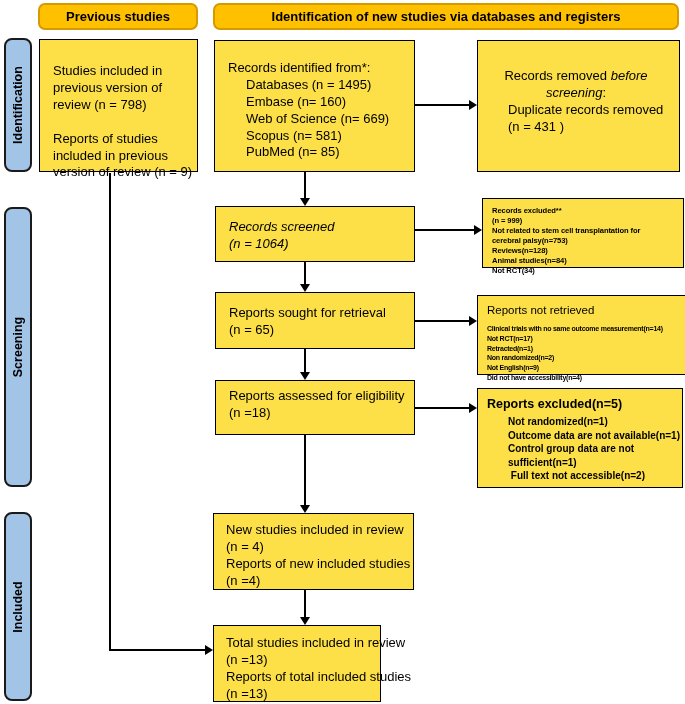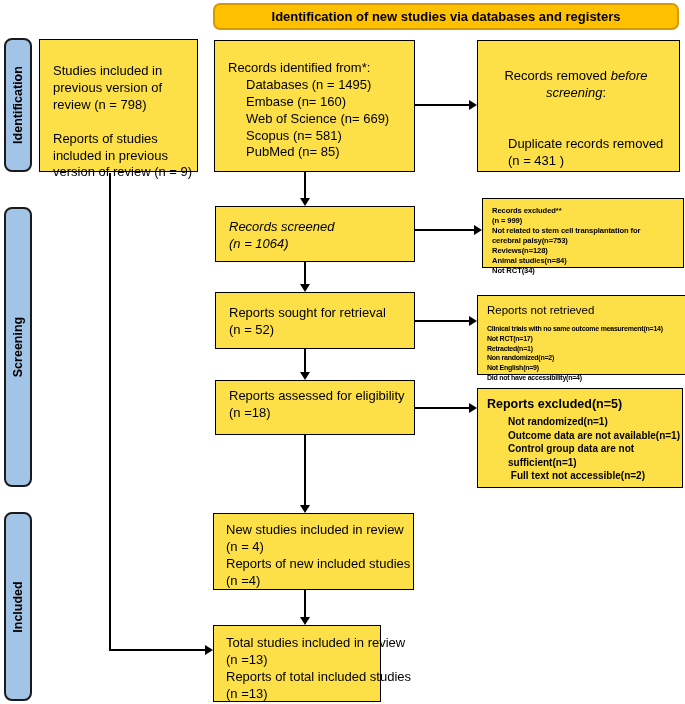--- a/index.html
+++ b/index.html
@@ -35,21 +35,21 @@
   .pre { white-space:pre; }
 
   #box-prev { left:39px; top:39px; width:159px; height:133px; padding:23px 4px 0 13px; }
   #box-prev .p2 { margin-top:17px; }
 
   #box-identified { left:214px; top:40px; width:201px; height:132px; padding:19px 4px 0 13px; }
   #box-identified .indent { padding-left:18px; }
 
   #box-removed { left:477px; top:40px; width:203px; height:132px; padding:27px 6px 0 12px; }
   #box-removed .title { width:172px;text-align:center; }
-  #box-removed .detail { padding-left:18px;margin-top:34px; }
+  #box-removed .detail { padding-left:18px; }
   .it { font-style:italic; }
 
   #box-screened { left:215px; top:206px; width:200px; height:56px; padding:12px 4px 0 13px;font-style:italic; }
   #box-sought   { left:215px; top:292px; width:200px; height:57px; padding:12px 4px 0 13px; }
   #box-assessed { left:215px; top:380px; width:200px; height:55px; padding:7px 4px 0 13px; }
 
   #box-excluded {
     left:482px; top:198px; width:202px; height:70px; padding:7px 4px 0 9px;
     font-size:7.6px; font-weight:bold; line-height:1.32; letter-spacing:-0.1px;
   }
@@ -74,20 +74,23 @@
   .head-right {
     position:absolute; width:0; height:0;
     border-top:5px solid transparent; border-bottom:5px solid transparent; border-left:8px solid #000;
   }
 </style>
 </head>
 <body>
 
 <div class="canvas">
 
+  <div class="pill" id="hdr-prev">
+    <span>Previous studies</span>
+  </div>
   <div class="pill" id="hdr-new">
     <span>Identification of new studies via databases and registers</span>
   </div>
 
   <div class="stage" id="stage-id">
     <span>Identification</span>
   </div>
   <div class="stage" id="stage-scr">
     <span>Screening</span>
   </div>
@@ -129,21 +132,21 @@
 (n = 999)
 Not related to stem cell transplantation for
 cerebral palsy(n=753)
 Reviews(n=128)
 Animal studies(n=84)
 Not RCT(34)</div>
   </div>
 
   <div class="box" id="box-sought">
     <div class="pre">Reports sought for retrieval
-(n = 52)</div>
+(n = 65)</div>
   </div>
 
   <div class="box" id="box-notret">
     <div class="title">Reports not retrieved</div>
     <div class="pre lines">Clinical trials with no same outcome measurement(n=14)
 Not RCT(n=17)
 Retracted(n=1)
 Non randomized(n=2)
 Not English(n=9)
 Did not have accessibility(n=4)</div>

